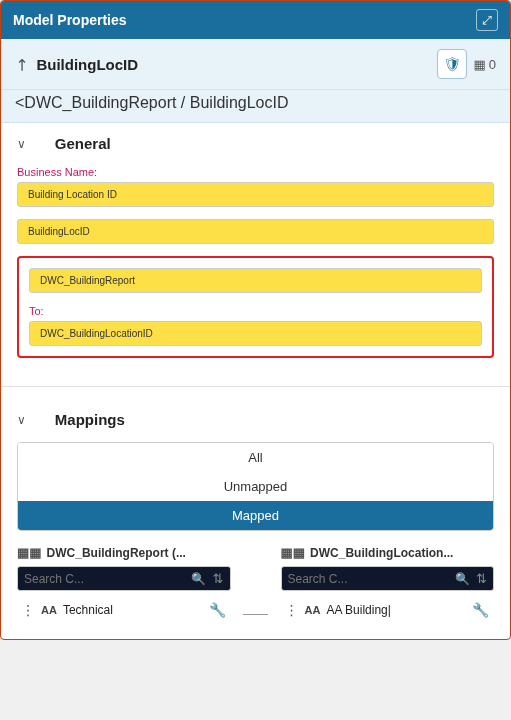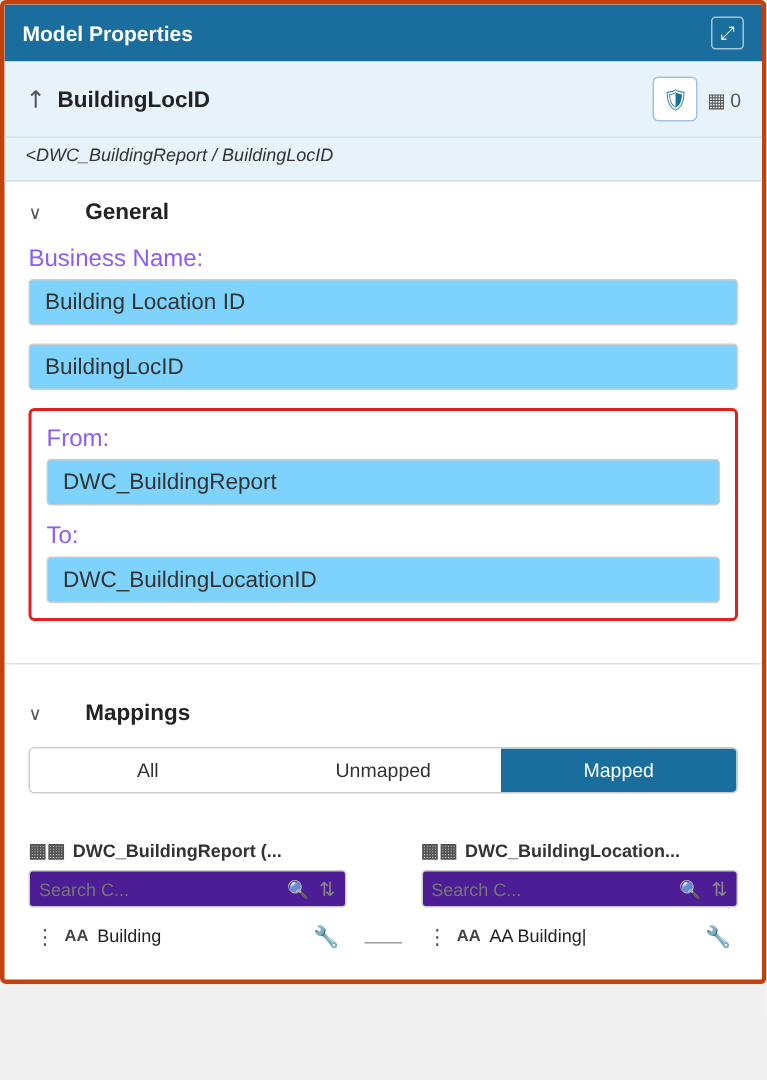--- a/index.html
+++ b/index.html
@@ -6,21 +6,21 @@
     body {
       font-family: -apple-system, BlinkMacSystemFont, 'Segoe UI', Arial, sans-serif;
       font-size: 13px;
       background: #f0f0f0;
       width: 511px;
       min-height: 720px;
     }
     .panel {
       width: 511px;
       background: #fff;
-      border: 3px solid #c2410c;
+      border: 1px solid #c2410c;
       border-radius: 4px;
       overflow: hidden;
     }
     .panel-header {
       background: #1a6e9e;
       color: white;
       padding: 8px 12px;
       display: flex;
       align-items: center;
       justify-content: space-between;
@@ -88,23 +88,22 @@
       display: flex;
       align-items: center;
       gap: 3px;
       color: #555;
       font-size: 13px;
       cursor: pointer;
     }
     .breadcrumb {
       background: #e8f2f9;
       padding: 4px 14px 10px;
-      font-size: 12px;
+      font-size: 16px;
       border-bottom: 1px solid #d0e4f0;
-      font-style: italic;
     }
     .breadcrumb a {
       color: #1a6e9e;
       text-decoration: none;
     }
     .breadcrumb span {
       color: #333;
     }
     .section {
       padding: 12px 16px;
@@ -123,32 +122,32 @@
     }
     .chevron {
       color: #555;
       font-size: 12px;
       cursor: pointer;
     }
     .field-group {
       margin-bottom: 12px;
     }
     .field-label {
-      font-size: 16px;
-      color: #8b5cf6;
+      font-size: 11px;
+      color: #be185d;
       margin-bottom: 4px;
     }
     .field-input {
       width: 100%;
       border: 1px solid #ccc;
       border-radius: 3px;
       padding: 6px 10px;
-      font-size: 15px;
+      font-size: 10px;
       color: #333;
-      background: #7dd3fc;
+      background: #fde047;
       outline: none;
     }
     .highlighted-box {
       border: 2px solid #e02020;
       border-radius: 4px;
       padding: 10px;
       margin-bottom: 12px;
     }
     .divider {
       border: none;
@@ -156,22 +155,23 @@
       margin: 4px 0 12px;
     }
     .mappings-section {
       padding: 12px 16px 16px;
     }
     .tab-bar {
       display: flex;
       border: 1px solid #ccc;
       border-radius: 4px;
       overflow: hidden;
-      margin-bottom: 30px;
+      margin-bottom: 14px;
       width: 100%;
+      flex-direction: column;
     }
     .tab-item {
       flex: 1;
       text-align: center;
       padding: 7px 0;
       font-size: 13px;
       cursor: pointer;
       background: #fff;
       color: #333;
       border: none;
@@ -201,21 +201,21 @@
       font-size: 13px;
     }
     .search-row {
       display: flex;
       align-items: center;
       border: 1px solid #ccc;
       border-radius: 3px;
       padding: 4px 6px;
       gap: 4px;
       margin-bottom: 6px;
-      background: #4c1d95;
+      background: #0f172a;
     }
     .search-row input {
       border: none;
       outline: none;
       font-size: 12px;
       color: #aaa;
       flex: 1;
       background: transparent;
     }
     .search-icon {
@@ -312,21 +312,20 @@
       <div class="field-label">Business Name:</div>
       <input class="field-input" type="text" value="Building Location ID" style="">
     </div>
 
     <div class="field-group">
       <input class="field-input" type="text" value="BuildingLocID" style="">
     </div>
 
     <div class="highlighted-box">
       <div class="field-group">
-        <div class="field-label">From:</div>
         <input class="field-input" type="text" value="DWC_BuildingReport" style="">
       </div>
       <div class="field-group" style="margin-bottom:0">
         <div class="field-label">To:</div>
         <input class="field-input" type="text" value="DWC_BuildingLocationID" style="">
       </div>
     </div>
   </div>
 
   <hr class="divider">
@@ -351,21 +350,21 @@
           <span>DWC_BuildingReport (...</span>
         </div>
         <div class="search-row">
           <input type="text" placeholder="Search C..." style="">
           <span class="search-icon">🔍</span>
           <span class="sort-icon">⇅</span>
         </div>
         <div class="mapping-item">
           <span class="kebab-icon">⋮</span>
           <span class="aa-badge">AA</span>
-          <span class="mapping-item-text">Building</span>
+          <span class="mapping-item-text">Technical</span>
           <span class="mapping-item-action">🔧</span>
         </div>
       </div>
 
       <div class="connector-area">
         <div style="display:flex;flex-direction:column;align-items:center;margin-top:60px;">
           <div class="connector-line"></div>
         </div>
       </div>
 

